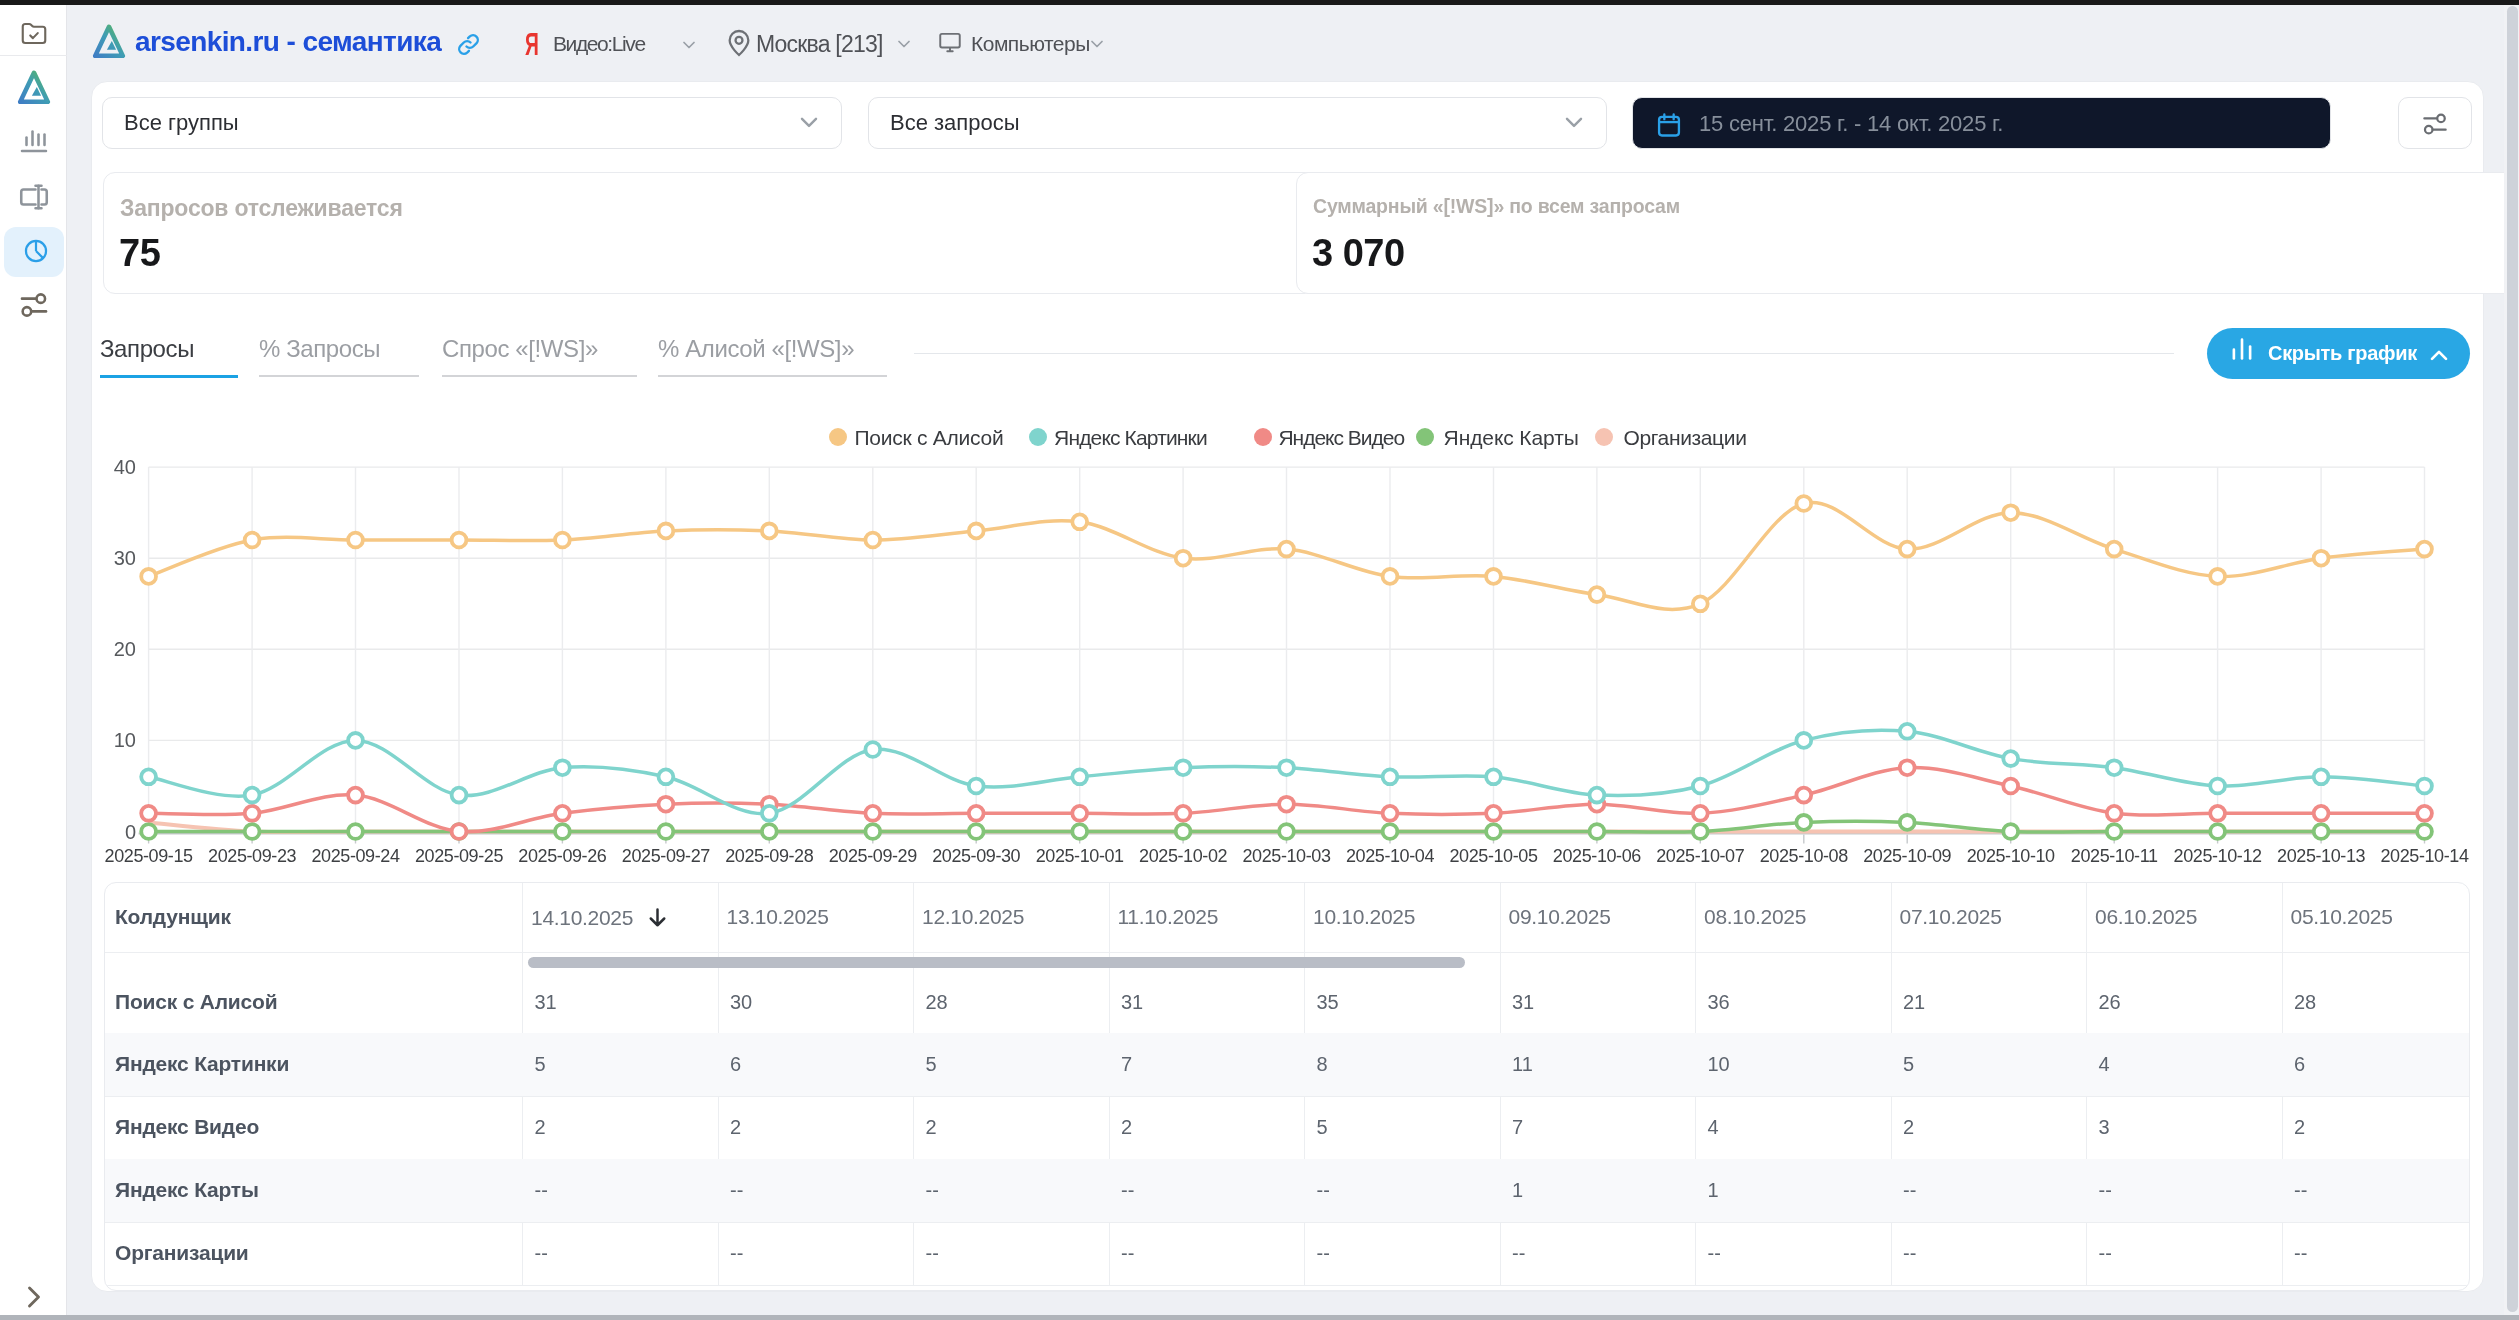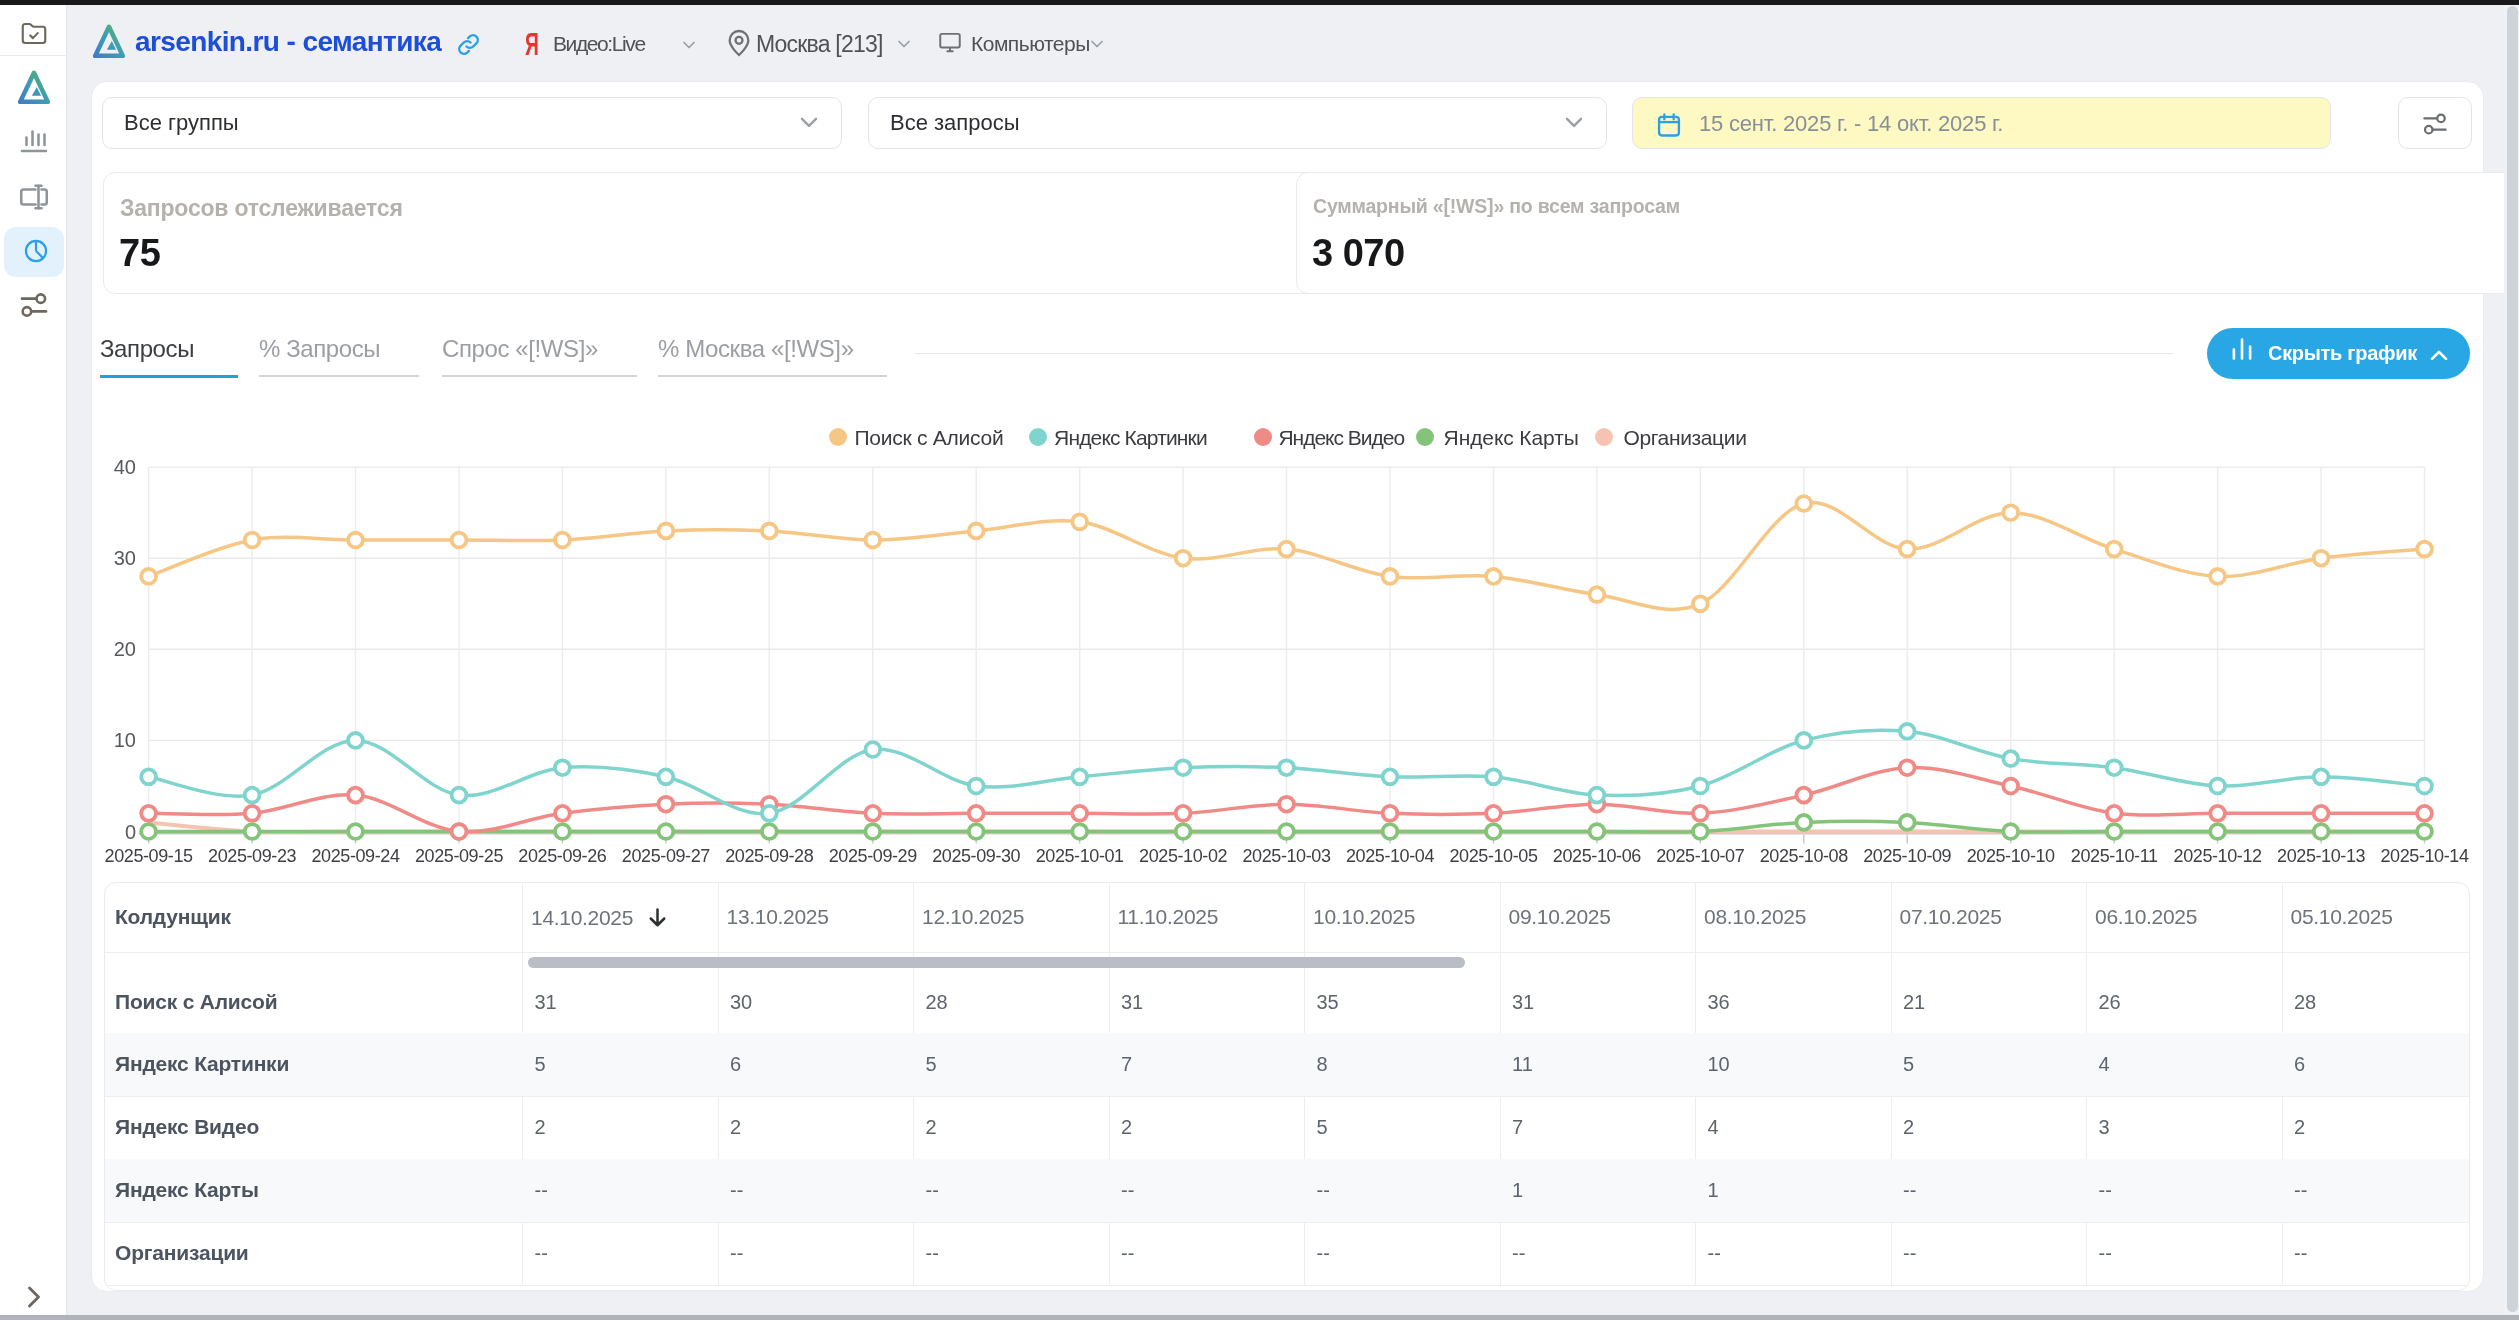--- a/index.html
+++ b/index.html
@@ -15,21 +15,21 @@
   background:#e3f1fc; }
 .title { position:absolute; left:135px; top:26px; font-size:28px; font-weight:bold;
   color:#1d4ed8; letter-spacing:-0.6px; }
 .hitem { position:absolute; top:31px; font-size:23px; color:#4f5156; letter-spacing:-0.8px; }
 .ic { position:absolute; line-height:0; }
 .panel { position:absolute; left:91px; top:81px; width:2393px; height:1211px; background:#fff;
   border:1px solid #e9ebef; border-radius:16px; }
 .sel { position:absolute; top:97px; height:52px; background:#fff; border:1px solid #e2e4e8;
   border-radius:10px; font-size:22px; color:#2c2e33; line-height:50px; padding-left:21px; }
 .selchev { position:absolute; top:10px; line-height:0; }
-.datebox { position:absolute; top:97px; left:1632px; width:699px; height:52px; background:#fef9c3;
+.datebox { position:absolute; top:97px; left:1632px; width:699px; height:52px; background:#0f172a;
   border:1px solid #e2e4e8; border-radius:10px; }
 .setbtn { position:absolute; top:97px; left:2398px; width:74px; height:52px; background:#fff;
   border:1px solid #e2e4e8; border-radius:10px; text-align:center; padding-top:11px; }
 .scard { position:absolute; top:172px; height:122px; background:#fff; border:1px solid #e9ebef;
   border-radius:12px; }
 .slabel { position:absolute; left:16px; top:22px; font-weight:bold;
   color:#b5b1ad; }
 .sval { position:absolute; left:15px; top:59px; font-size:38px; font-weight:bold;
   color:#17181a; letter-spacing:-0.5px; }
 .tab { position:absolute; top:335px; font-size:24px; color:#9b9ea3; text-align:left;
@@ -191,21 +191,21 @@
   <div class="slabel" style="font-size:19.5px;letter-spacing:-0.2px">Суммарный «[!WS]» по всем запросам</div>
   <div class="sval">3 070</div>
 </div>
 
 <div class="tab" style="left:100px;width:138px;color:#3b3e43">Запросы</div>
 <div class="tabu" style="left:100px;width:138px;background:#1ba2e4;height:3px"></div>
 <div class="tab" style="left:259px;width:160px">% Запросы</div>
 <div class="tabu" style="left:259px;width:160px"></div>
 <div class="tab" style="left:442px;width:195px">Спрос «[!WS]»</div>
 <div class="tabu" style="left:442px;width:195px"></div>
-<div class="tab" style="left:658px;width:229px">% Москва «[!WS]»</div>
+<div class="tab" style="left:658px;width:229px">% Алисой «[!WS]»</div>
 <div class="tabu" style="left:658px;width:229px"></div>
 <div class="tdiv"></div>
 <div class="gbtn">
     <span style="position:absolute;left:20px;top:6px;line-height:0"><svg width="30" height="30" viewBox="0 0 24 24" fill="none" stroke="#fff" stroke-width="2.1" stroke-linecap="round">
         <path d="M5.5 19.5v-7"></path>
         <path d="M12 19.5V4.5"></path>
         <path d="M18.5 19.5v-9.5"></path>
       </svg></span>
     <span style="position:absolute;left:61px;top:0;white-space:nowrap;font-size:20px;letter-spacing:-0.3px">Скрыть график</span>
     <span style="position:absolute;left:218px;top:14px;line-height:0"><svg width="28" height="28" viewBox="0 0 24 24" fill="none" stroke="#fff" stroke-width="2.3" stroke-linecap="round" stroke-linejoin="round">

